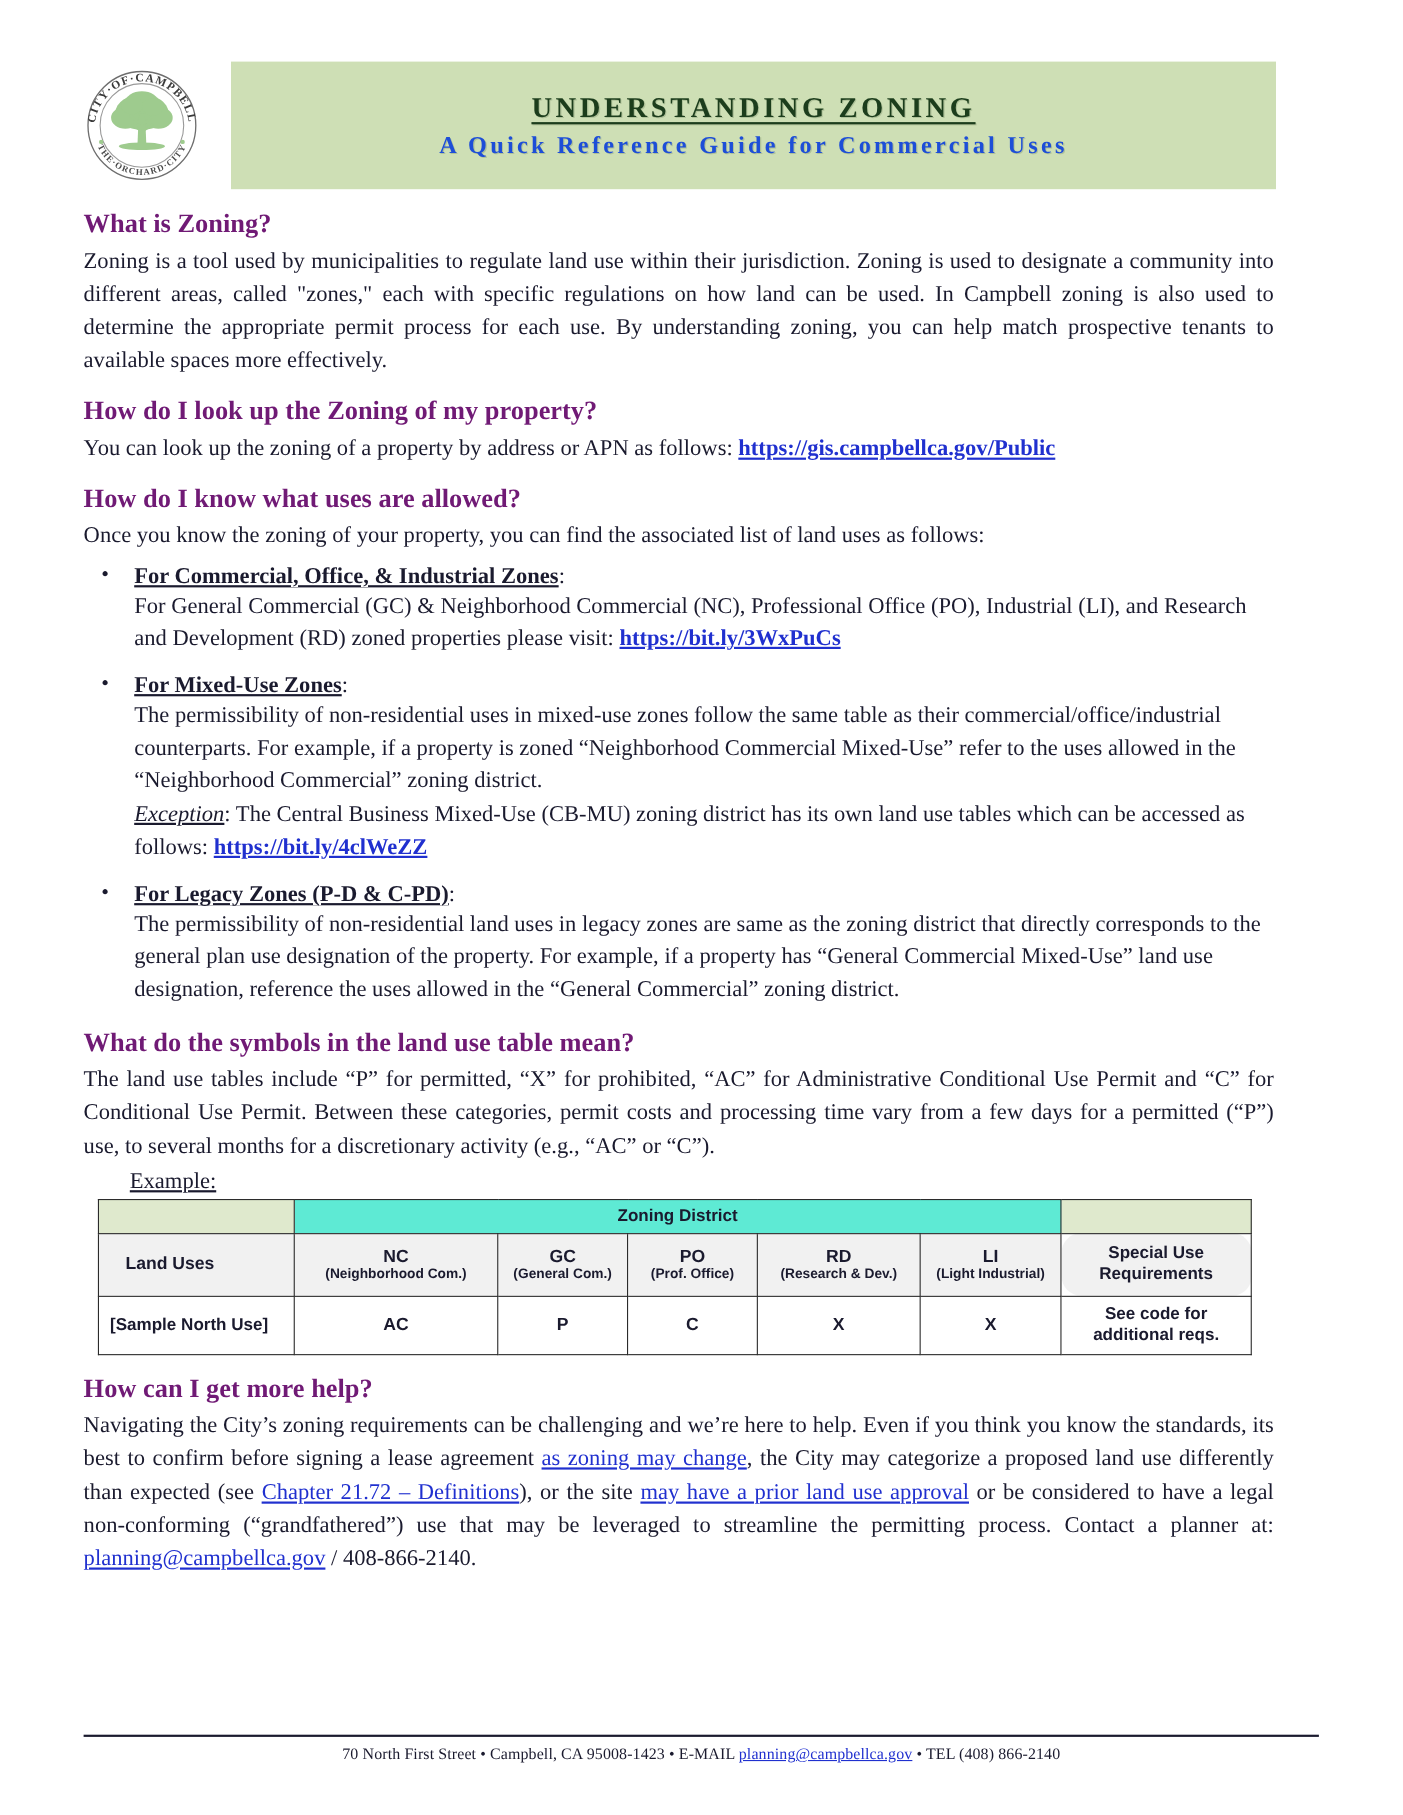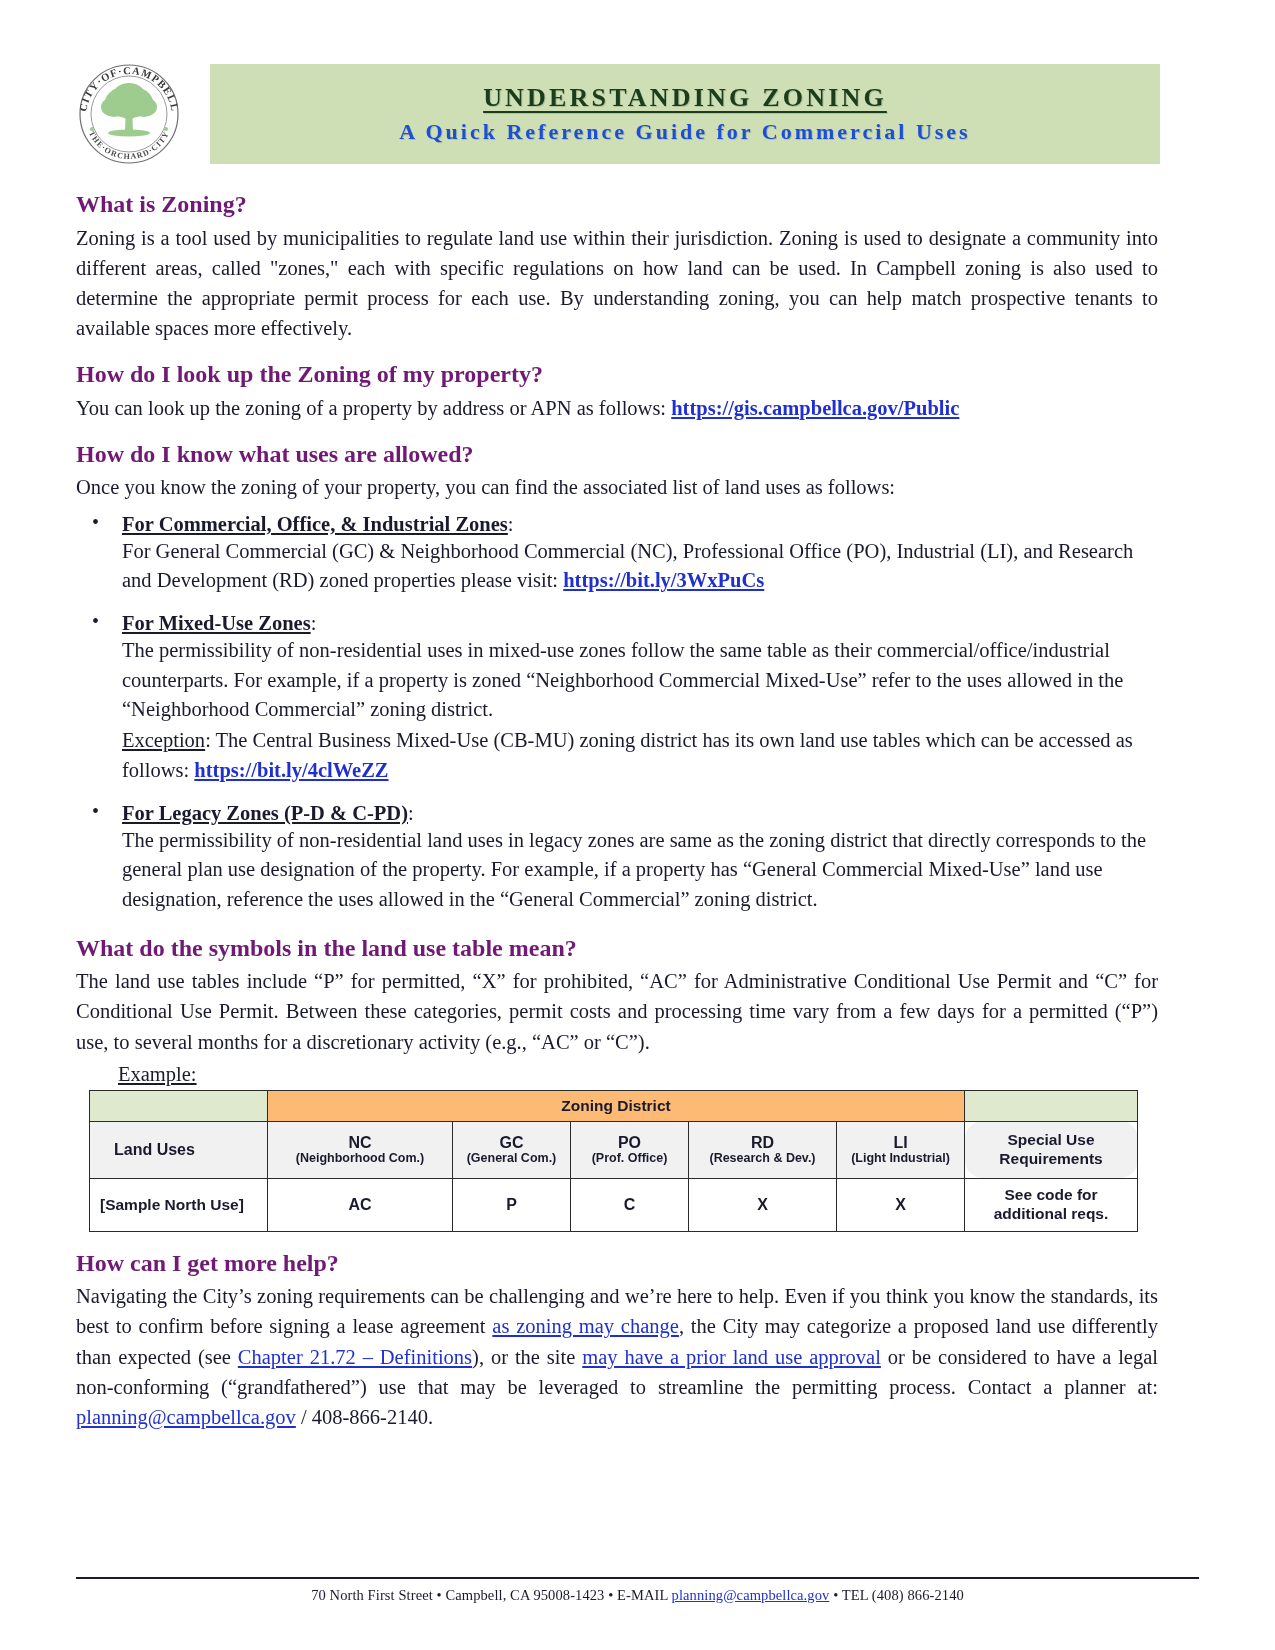--- a/index.html
+++ b/index.html
@@ -35,21 +35,21 @@
     height: 118px;
     flex: 0 0 118px;
     position: relative;
     margin-right: 22px;
   }
   .seal svg { display:block; width:118px; height:118px; }
 
   .titlebar {
     flex: 1 1 auto;
     background: #cedfb5;
-    height: 100px;
+    height: 116px;
     display: flex;
     flex-direction: column;
     align-items: center;
     justify-content: center;
     box-sizing: border-box;
   }
   .title-main {
     font-family: "Liberation Serif", "DejaVu Serif", serif;
     font-size: 26px;
     font-weight: bold;
@@ -125,20 +125,21 @@
     font-size: 20.5px;
   }
   .bullet-head-suffix { font-size: 20.5px; }
   .bullet-body {
     font-size: 20.5px;
     line-height: 1.45;
     display: block;
     margin-top: 1px;
   }
   .exception-word {
+    font-style: italic;
     text-decoration: underline;
   }
 
   
   .example-label {
     font-size: 20.5px;
     text-decoration: underline;
     margin: 4px 0 4px 42px;
     display: inline-block;
   }
@@ -151,21 +152,21 @@
   }
   table.lut td, table.lut th {
     border: 1.6px solid #2b2b2b;
     font-size: 15.5px;
     font-weight: bold;
     color: #1a1a2e;
     padding: 2px 3px;
     text-align: center;
     vertical-align: middle;
   }
-  table.lut tr.grouprow td { background: #fdba74; height: 26px; }
+  table.lut tr.grouprow td { background: #5eead4; height: 26px; }
   table.lut tr.grouprow td.blank { background: #dfe9cd; }
   table.lut tr.headrow td { background: #f1f1f1; height: 52px; }
   table.lut td.landuses-head {
     background: #f1f1f1;
     text-align: left;
     padding-left: 24px;
     font-size: 16px;
   }
   .col-code { font-size: 16px; display: block; line-height: 1.1; }
   .col-desc { font-size: 12.5px; display: block; line-height: 1.15; font-weight: bold; }

